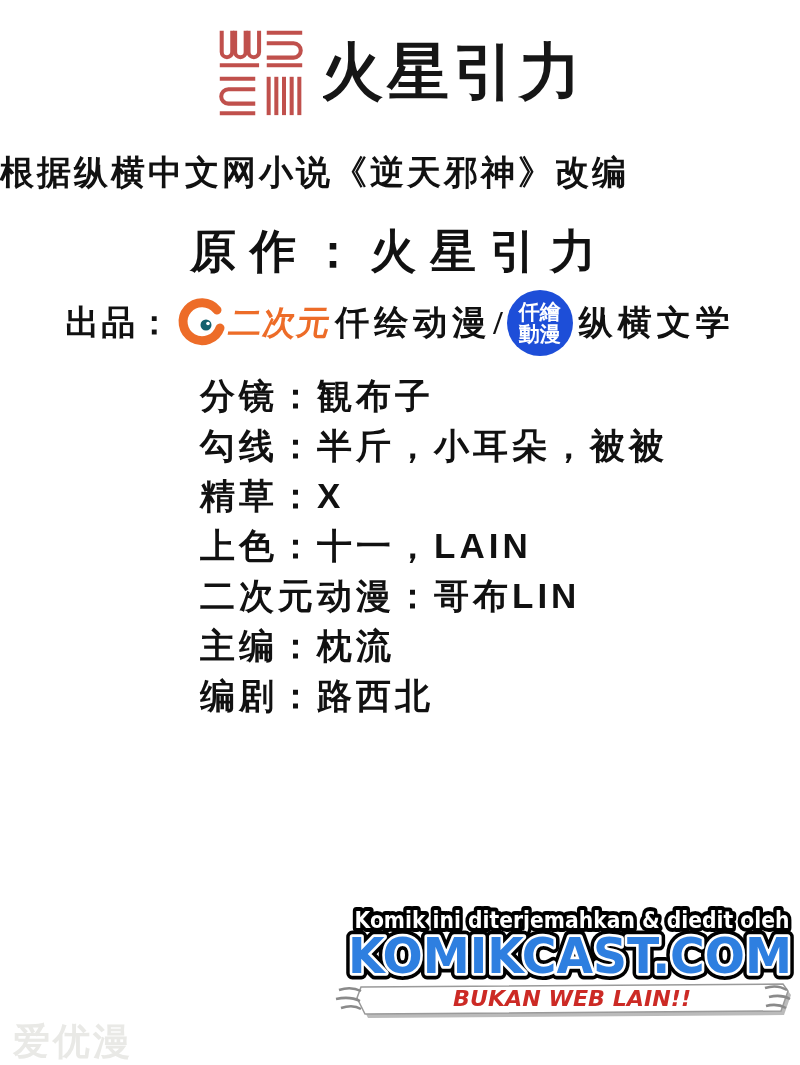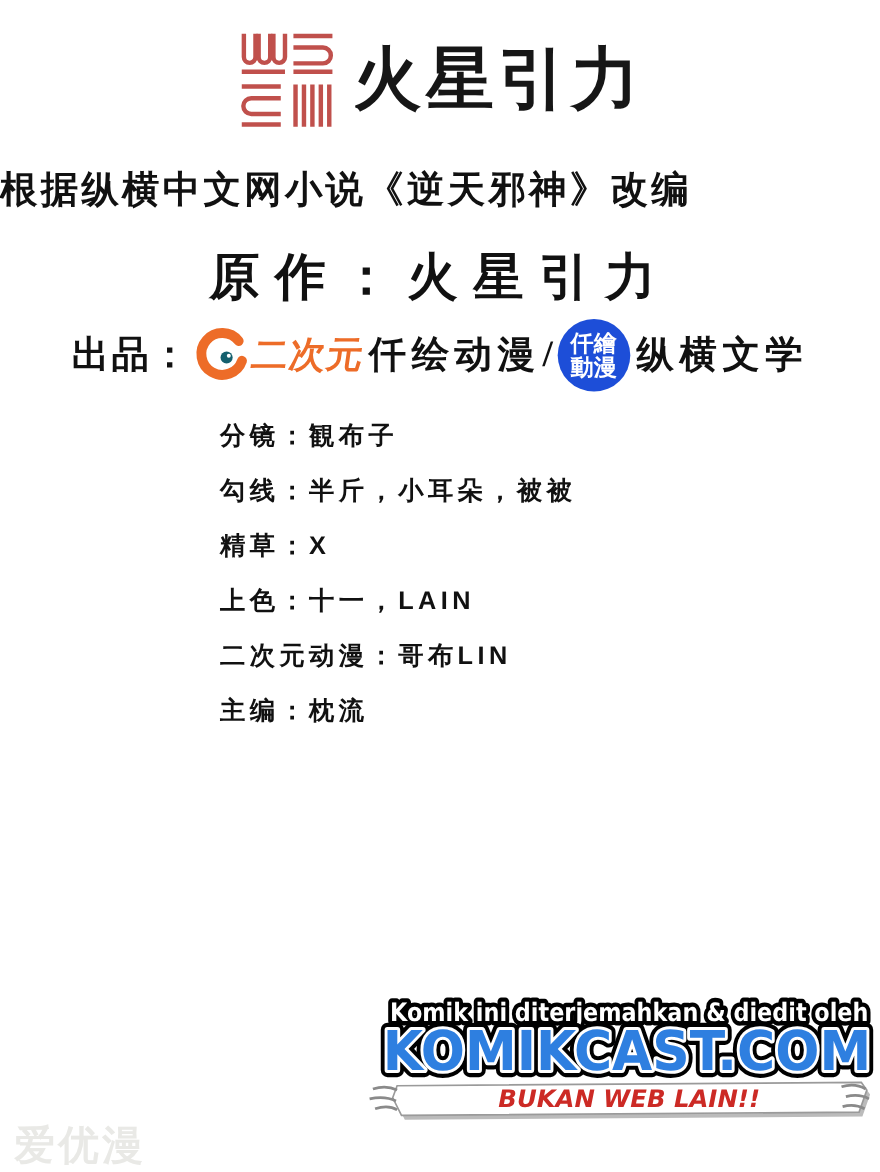--- a/index.html
+++ b/index.html
@@ -98,21 +98,21 @@
   .credits {
     position: absolute;
     left: 200px; top: 371px;
     margin: 0; padding: 0;
     list-style: none;
   }
   .credit-line {
     height: 50px;
     display: flex;
     align-items: center;
-    font-size: 23px;
+    font-size: 35px;
     font-weight: 600;
     letter-spacing: 4px;
     white-space: pre;
   }
 
   
   .komikcast {
     position: absolute;
     left: 333px; top: 892px;
     width: 462px; height: 128px;
@@ -182,20 +182,21 @@
     <span class="producer-name">纵横文学</span>
   </div>
 
   <ul class="credits">
     <li class="credit-line">分镜：観布子</li>
     <li class="credit-line">勾线：半斤，小耳朵，被被</li>
     <li class="credit-line">精草：X</li>
     <li class="credit-line">上色：十一，LAIN</li>
     <li class="credit-line">二次元动漫：哥布LIN</li>
     <li class="credit-line">主编：枕流</li>
+    <li class="credit-line">编剧：路西北</li>
   </ul>
 
   <svg class="komikcast" viewBox="0 0 462 128">
     <text x="239" y="36" text-anchor="middle" font-family="DejaVu Sans, sans-serif" font-size="23" font-weight="bold" fill="#ffffff" stroke="#000000" stroke-width="8" stroke-linejoin="round" paint-order="stroke" textLength="435" lengthAdjust="spacingAndGlyphs">Komik ini diterjemahkan &amp; diedit oleh</text>
 
     <text x="237" y="81" text-anchor="middle" font-family="DejaVu Sans, sans-serif" font-size="50" font-weight="bold" fill="#000000" stroke="#000000" stroke-width="13" stroke-linejoin="round" textLength="444" lengthAdjust="spacingAndGlyphs">KOMIKCAST.COM</text>
     <text x="237" y="81" text-anchor="middle" font-family="DejaVu Sans, sans-serif" font-size="50" font-weight="bold" fill="#2E7FE0" stroke="#ffffff" stroke-width="5.5" stroke-linejoin="round" paint-order="stroke" textLength="444" lengthAdjust="spacingAndGlyphs">KOMIKCAST.COM</text>
 
     <path d="M28,95 L450,92 L455,99 L448,119 L32,122 L24,106 Z" transform="translate(3,4)" fill="#bbbbbb"></path>
     <path d="M28,95 L450,92 L455,99 L448,119 L32,122 L24,106 Z" fill="#ffffff" stroke="#9a9a9a" stroke-width="1.5"></path>

